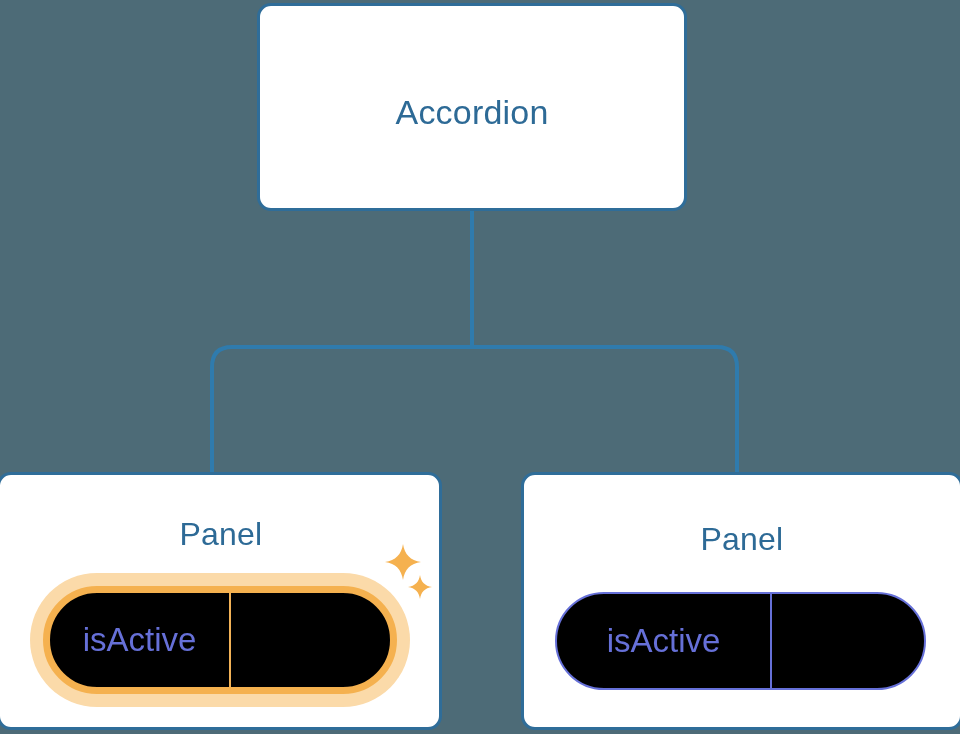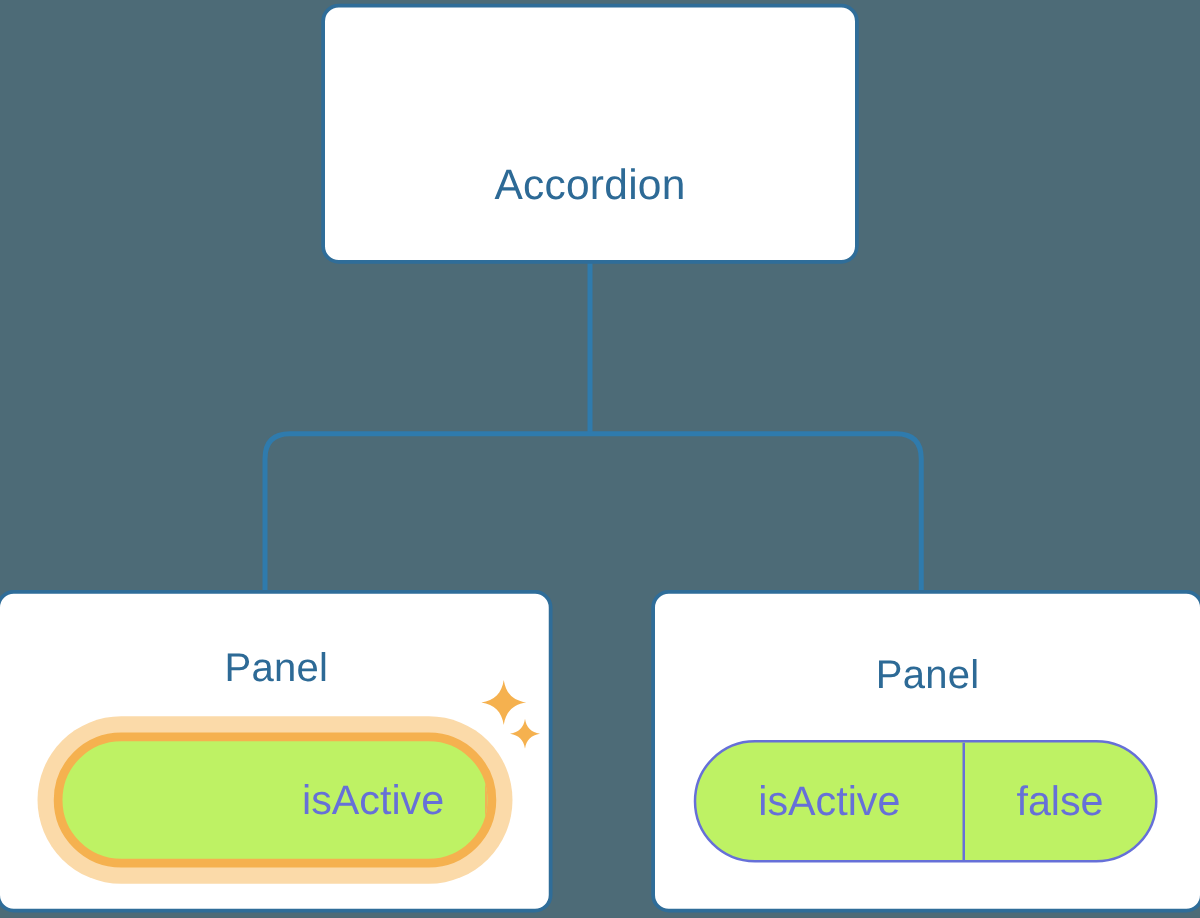--- a/index.html
+++ b/index.html
@@ -70,24 +70,23 @@
     width: 442px;
     height: 258px;
   }
 
   
   .prop-pill {
     position: absolute;
     display: flex;
     align-items: stretch;
     box-sizing: border-box;
-    background: #bef264;
+    background: #000000;
     border-radius: 999px;
     overflow: hidden;
-    justify-content: flex-end;
   }
   .prop-key, .prop-val {
     display: flex;
     align-items: center;
     justify-content: center;
     box-sizing: border-box;
     white-space: nowrap;
   }
 
   
@@ -173,21 +172,21 @@
 <div id="stage">
 
   <svg id="connectors" viewBox="0 0 960 734" width="960" height="734" fill="none">
 
     <path d="M 472 210 L 472 347" stroke="#2f7bad" stroke-width="4" fill="none"></path>
 
     <path d="M 212 472 L 212 367 Q 212 347 232 347 L 717 347 Q 737 347 737 367 L 737 472" stroke="#2f7bad" stroke-width="4" fill="none" stroke-linecap="butt"></path>
   </svg>
 
   <div class="node-card" id="root-node"></div>
-  <div class="node-title" style="position:absolute; left:257px; top:95px; width:430px;margin-top:36px;">Accordion</div>
+  <div class="node-title" style="position:absolute; left:257px; top:95px; width:430px;">Accordion</div>
 
   <div class="node-card" id="panel-left"></div>
   <div class="node-title" style="position:absolute; left:0px; top:518px; width:442px; font-size:32px;">Panel</div>
 
   <div id="pill-left-wrap">
     <div class="pill-glow"></div>
     <div class="prop-pill" id="pill-left">
       <div class="prop-key">isActive</div>
     </div>
   </div>
@@ -197,16 +196,15 @@
   </svg>
   <svg class="sparkle" id="sparkle-small" viewBox="0 0 24 24">
     <path d="M12 0 C13.1 7.1 16.9 10.9 24 12 C16.9 13.1 13.1 16.9 12 24 C10.9 16.9 7.1 13.1 0 12 C7.1 10.9 10.9 7.1 12 0 Z" fill="#f5b14f"></path>
   </svg>
 
   <div class="node-card" id="panel-right"></div>
   <div class="node-title" style="position:absolute; left:521px; top:523px; width:442px; font-size:32px;">Panel</div>
 
   <div class="prop-pill" id="pill-right">
     <div class="prop-key">isActive</div>
-    <div class="prop-val">false</div>
   </div>
 
 </div>
 
 </body></html>

